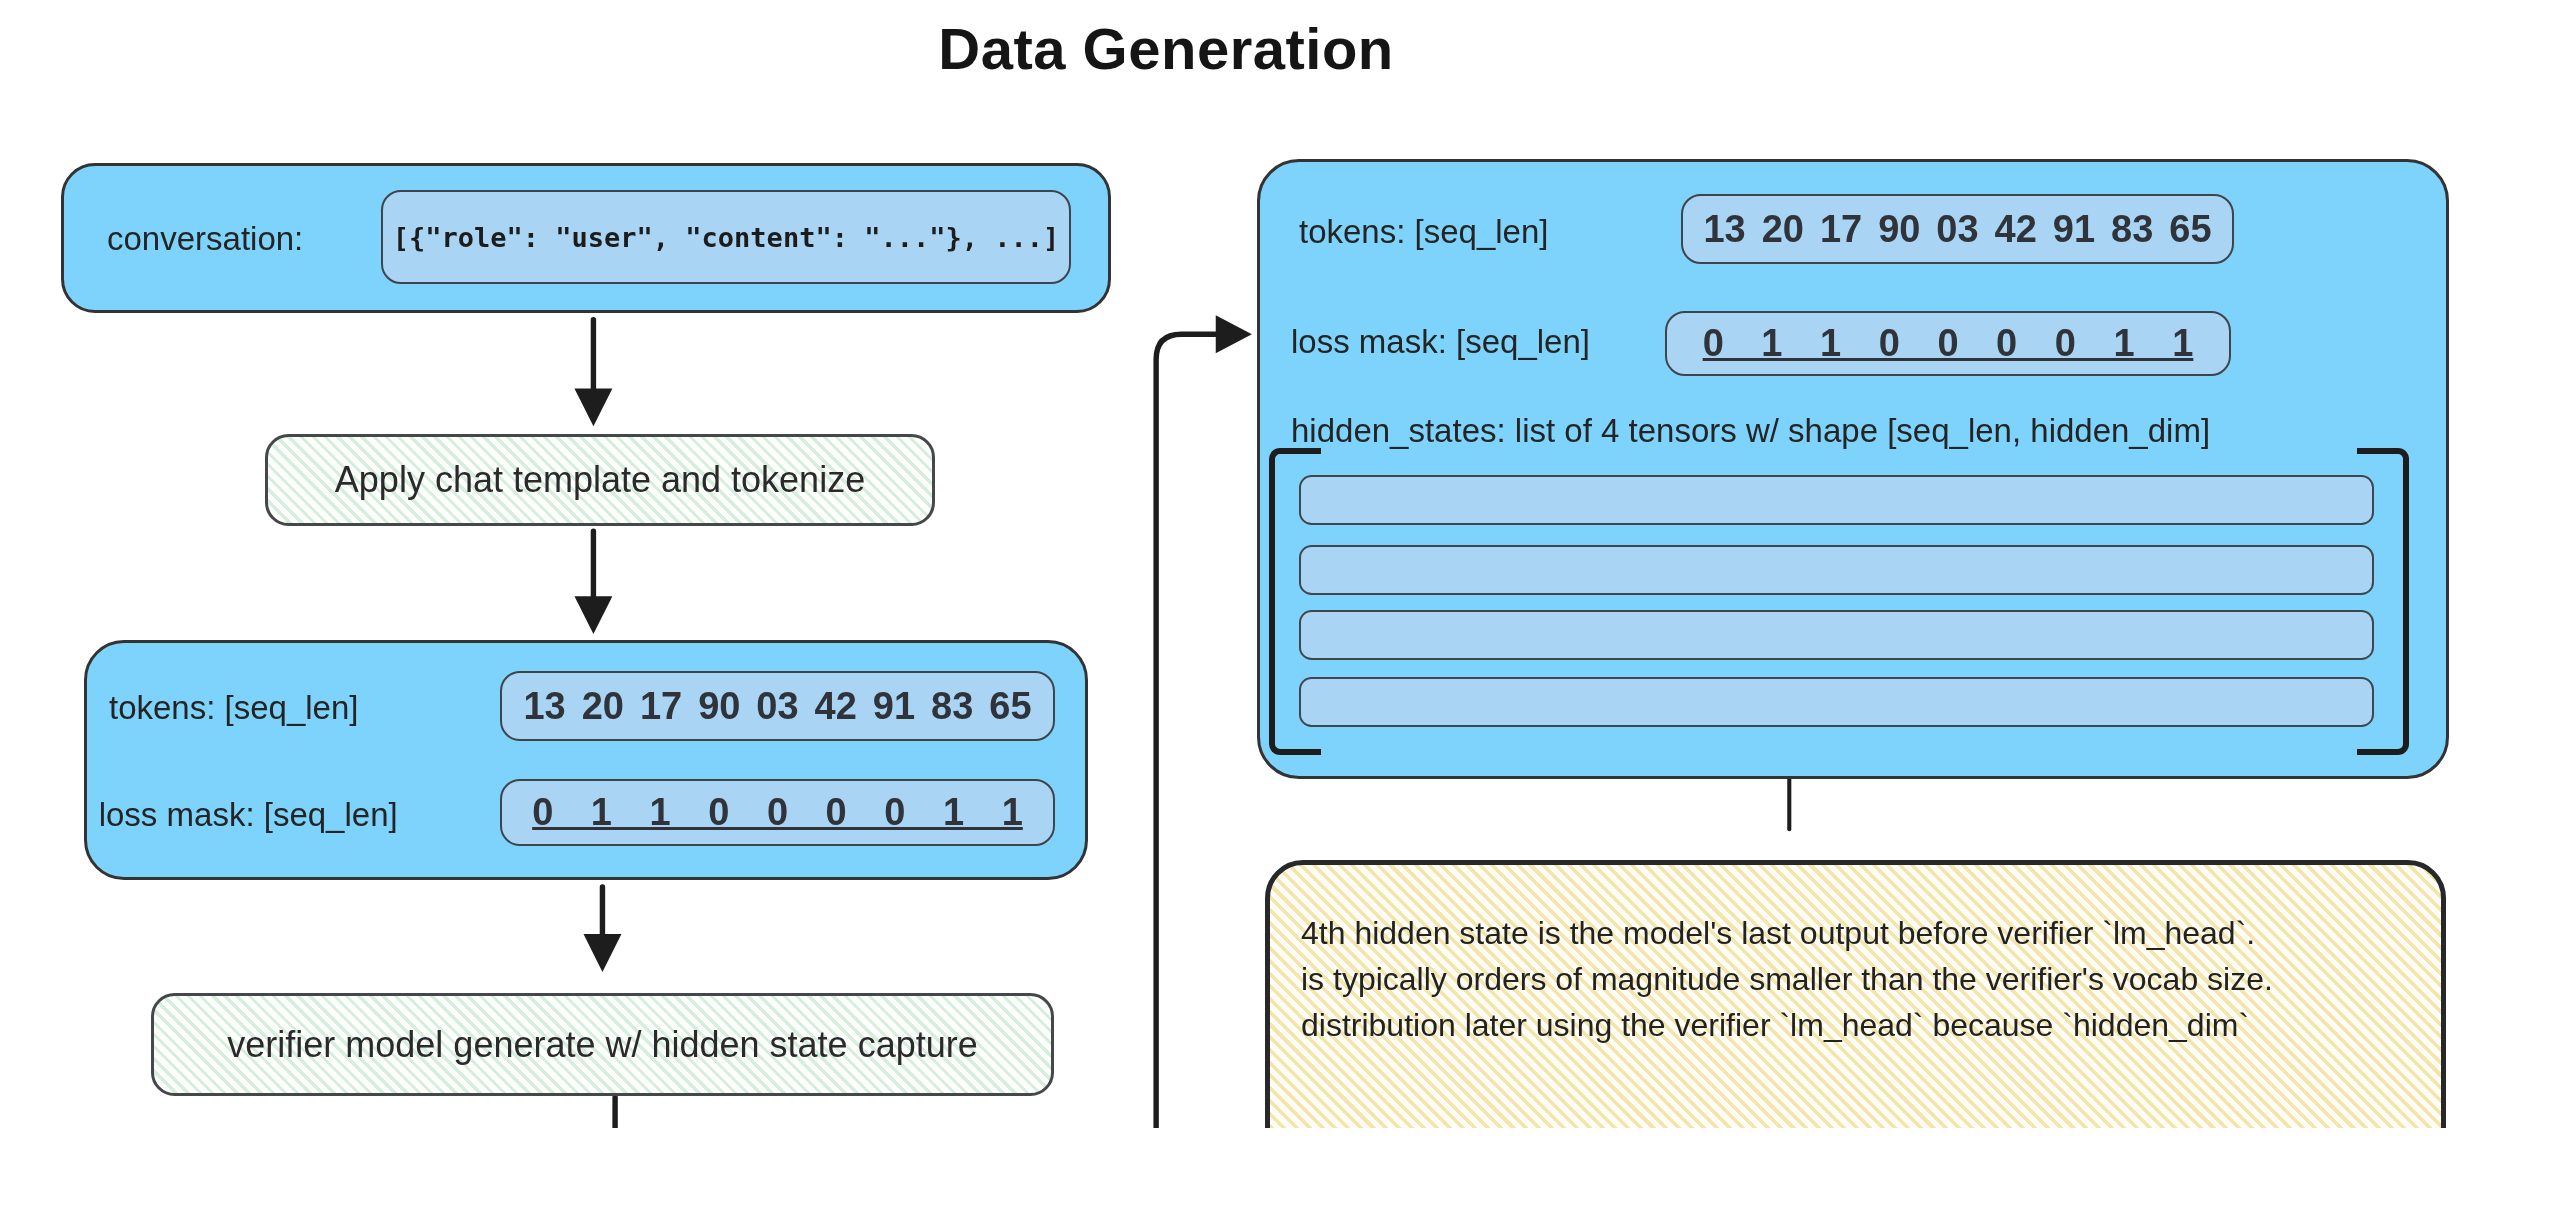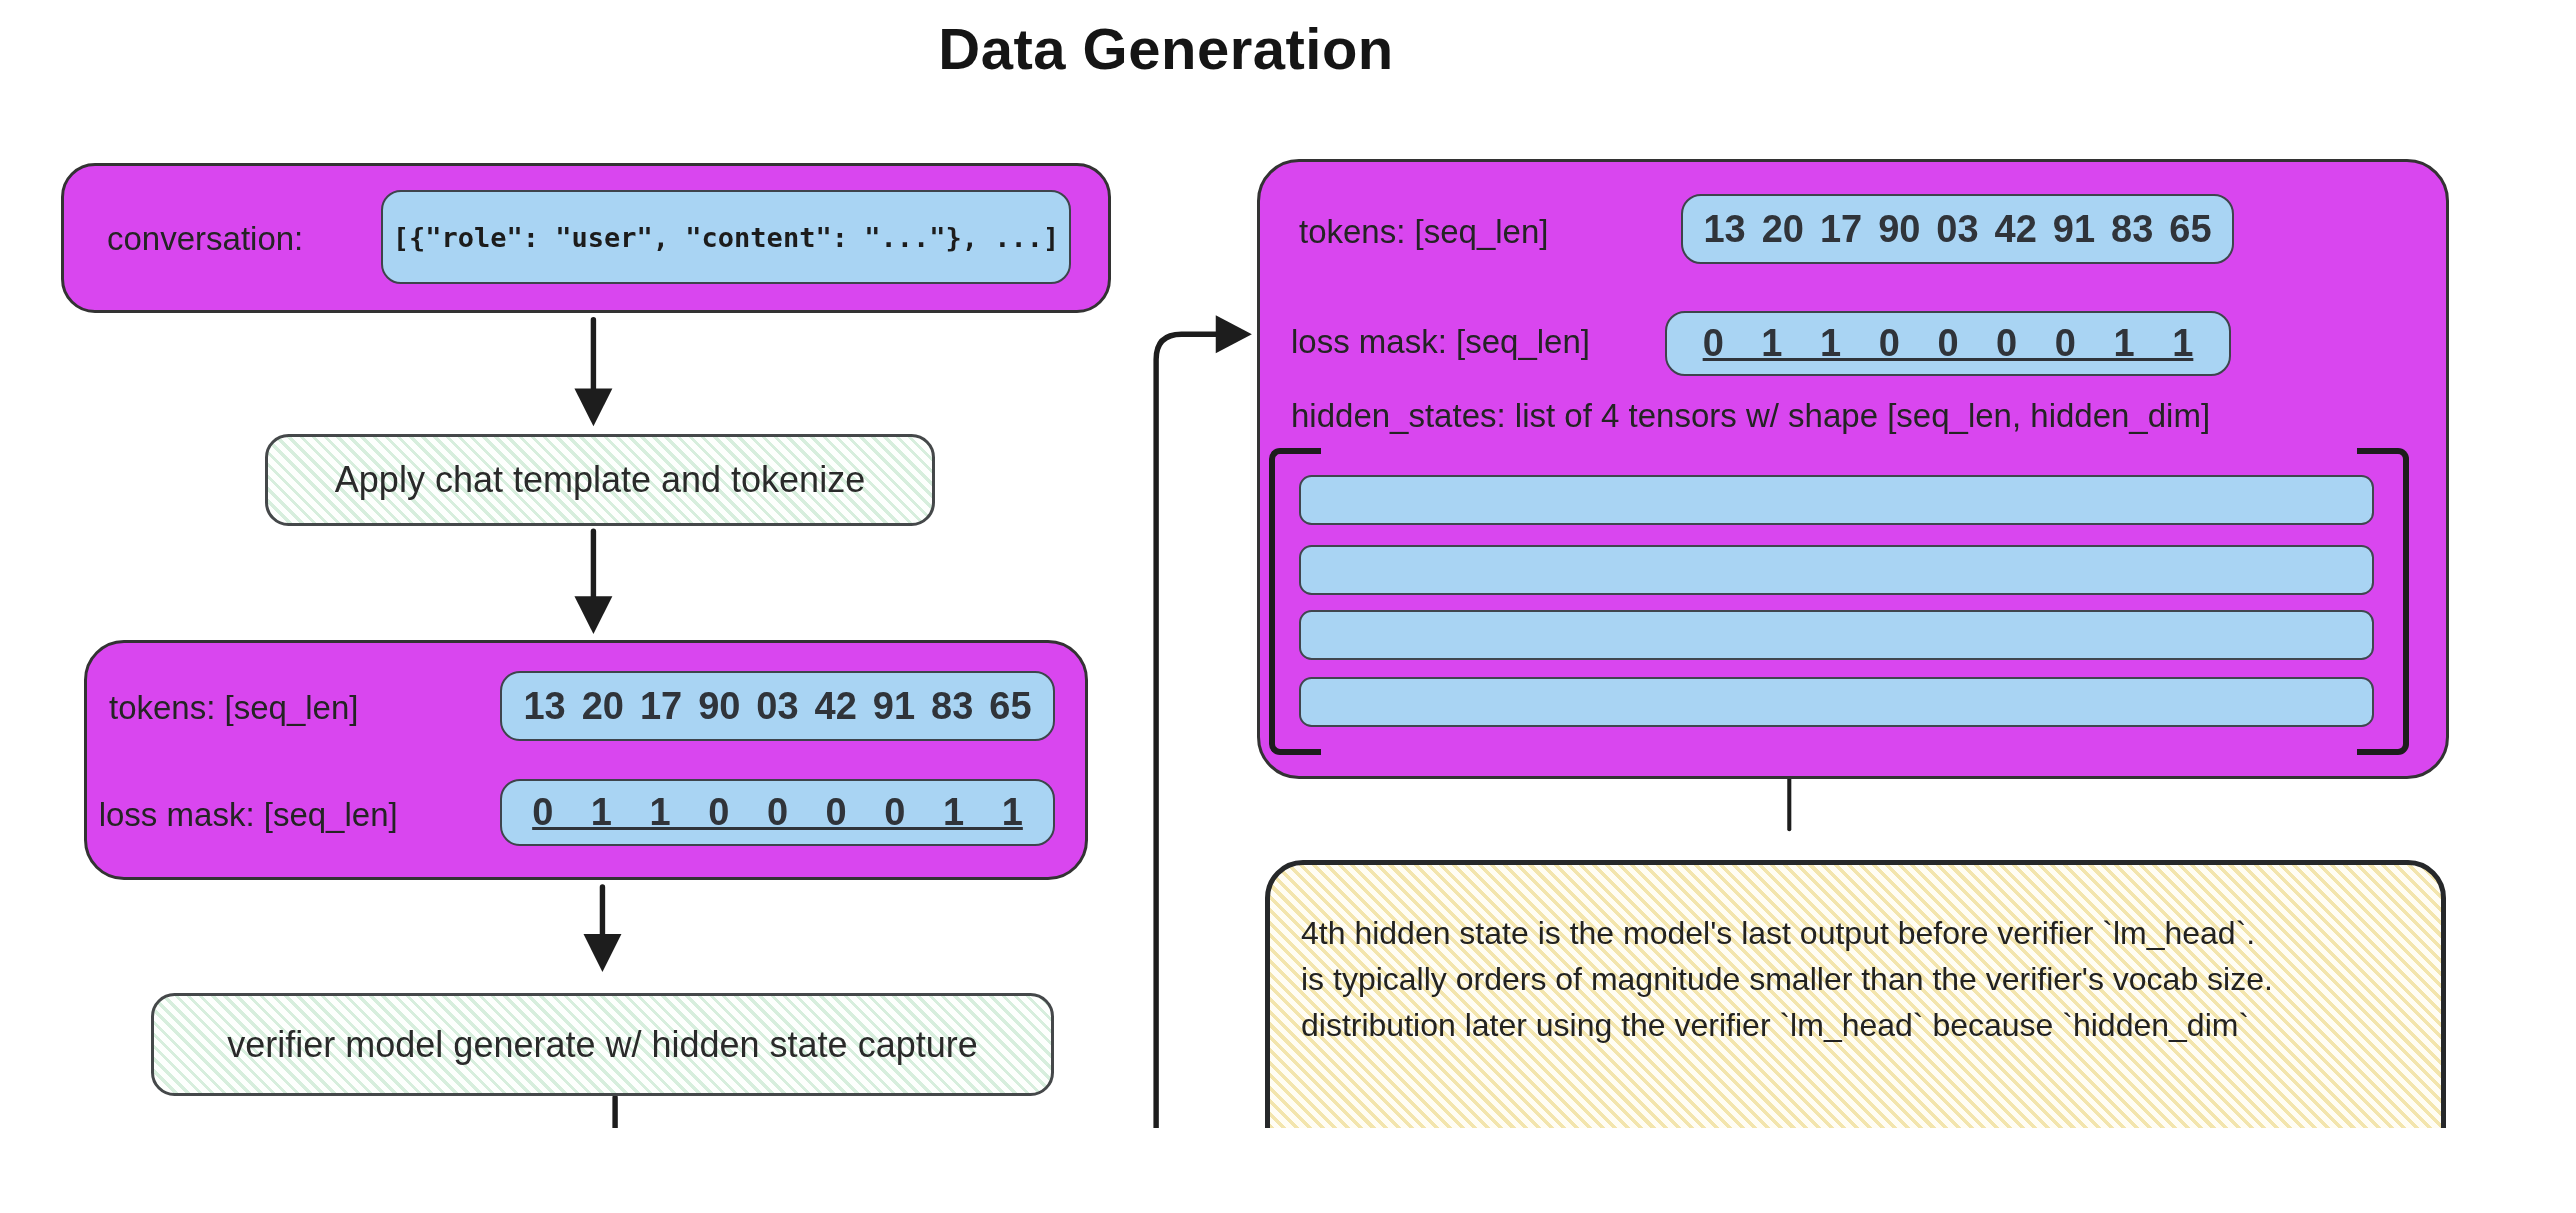--- a/index.html
+++ b/index.html
@@ -12,21 +12,21 @@
     overflow:hidden;
   }
   .abs{position:absolute;}
   #title{
     left:1166px;top:14.5px;transform:translateX(-50%);
     font-size:58px;font-weight:600;letter-spacing:0.5px;color:#151515;
     white-space:nowrap;
   }
   
   .wbox{
-    background:#d946ef;border:3.6px solid #333333;border-radius:34px;
+    background:#7dd3fc;border:3.6px solid #333333;border-radius:34px;
     box-sizing:border-box;
   }
   
   .bluebox{
     background:#a9d4f3;border:2.7px solid #3e444c;border-radius:20px;
     box-sizing:border-box;display:flex;align-items:center;justify-content:center;
   }
   .nums{font-size:38px;font-weight:600;color:#30343a;white-space:nowrap;}
   .wsp-sm{word-spacing:5.4px;}
   .wsp-lg{word-spacing:27px;text-decoration:underline;}
@@ -116,21 +116,21 @@
 
   <div class="abs wbox" style="left:1257px;top:159px;width:1192px;height:620px;border-radius:42px;">
     <div class="abs label" style="left:39px;top:51px;">tokens: [seq_len]</div>
     <div class="abs bluebox" style="left:421px;top:32px;width:553px;height:70px;">
       <span class="nums wsp-sm">13 20 17 90 03 42 91 83 65</span>
     </div>
     <div class="abs label" style="left:31px;top:161px;">loss mask: [seq_len]</div>
     <div class="abs bluebox" style="left:405px;top:149px;width:566px;height:65px;">
       <span class="nums wsp-lg">0 1 1 0 0 0 0 1 1</span>
     </div>
-    <div class="abs label" style="left:31px;top:235px;">hidden_states: list of 4 tensors w/ shape [seq_len, hidden_dim]</div>
+    <div class="abs label" style="left:31px;top:250px;">hidden_states: list of 4 tensors w/ shape [seq_len, hidden_dim]</div>
 
     <div class="abs bracket-l" style="left:9px;top:286px;width:52px;height:307px;"></div>
     <div class="abs bracket-r" style="left:1097px;top:286px;width:52px;height:307px;"></div>
 
     <div class="abs hbar" style="left:39px;top:313px;width:1075px;height:50px;"></div>
     <div class="abs hbar" style="left:39px;top:383px;width:1075px;height:50px;"></div>
     <div class="abs hbar" style="left:39px;top:448px;width:1075px;height:50px;"></div>
     <div class="abs hbar" style="left:39px;top:515px;width:1075px;height:50px;"></div>
   </div>
 

